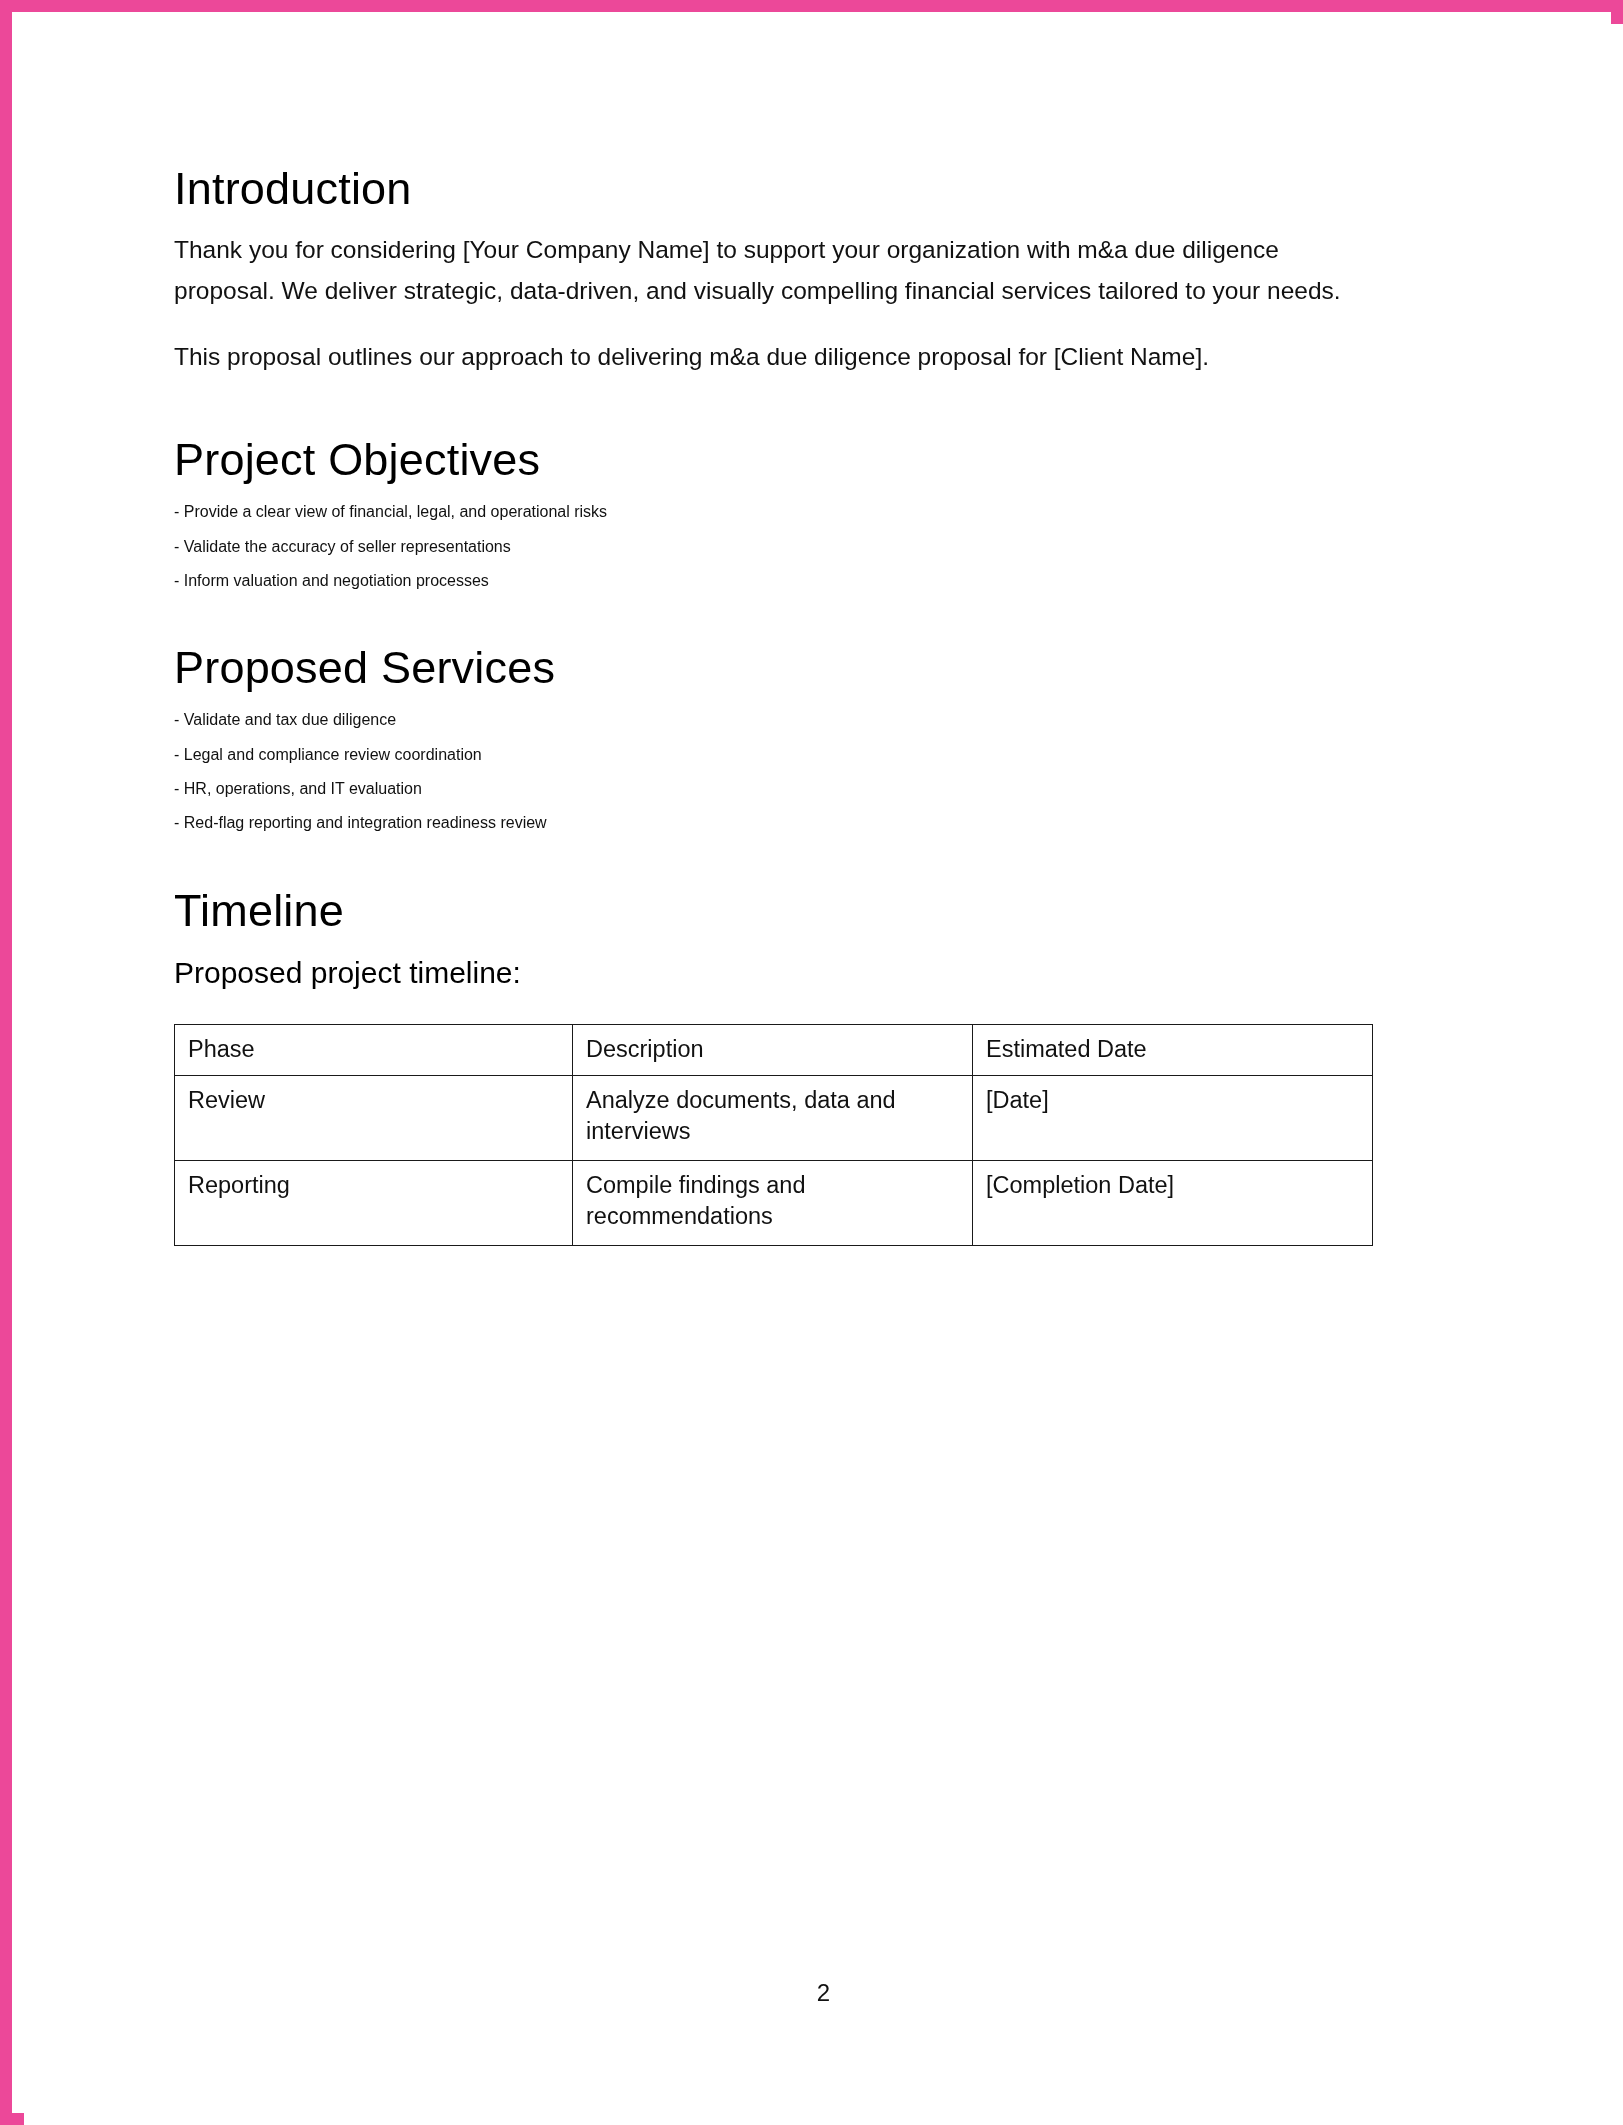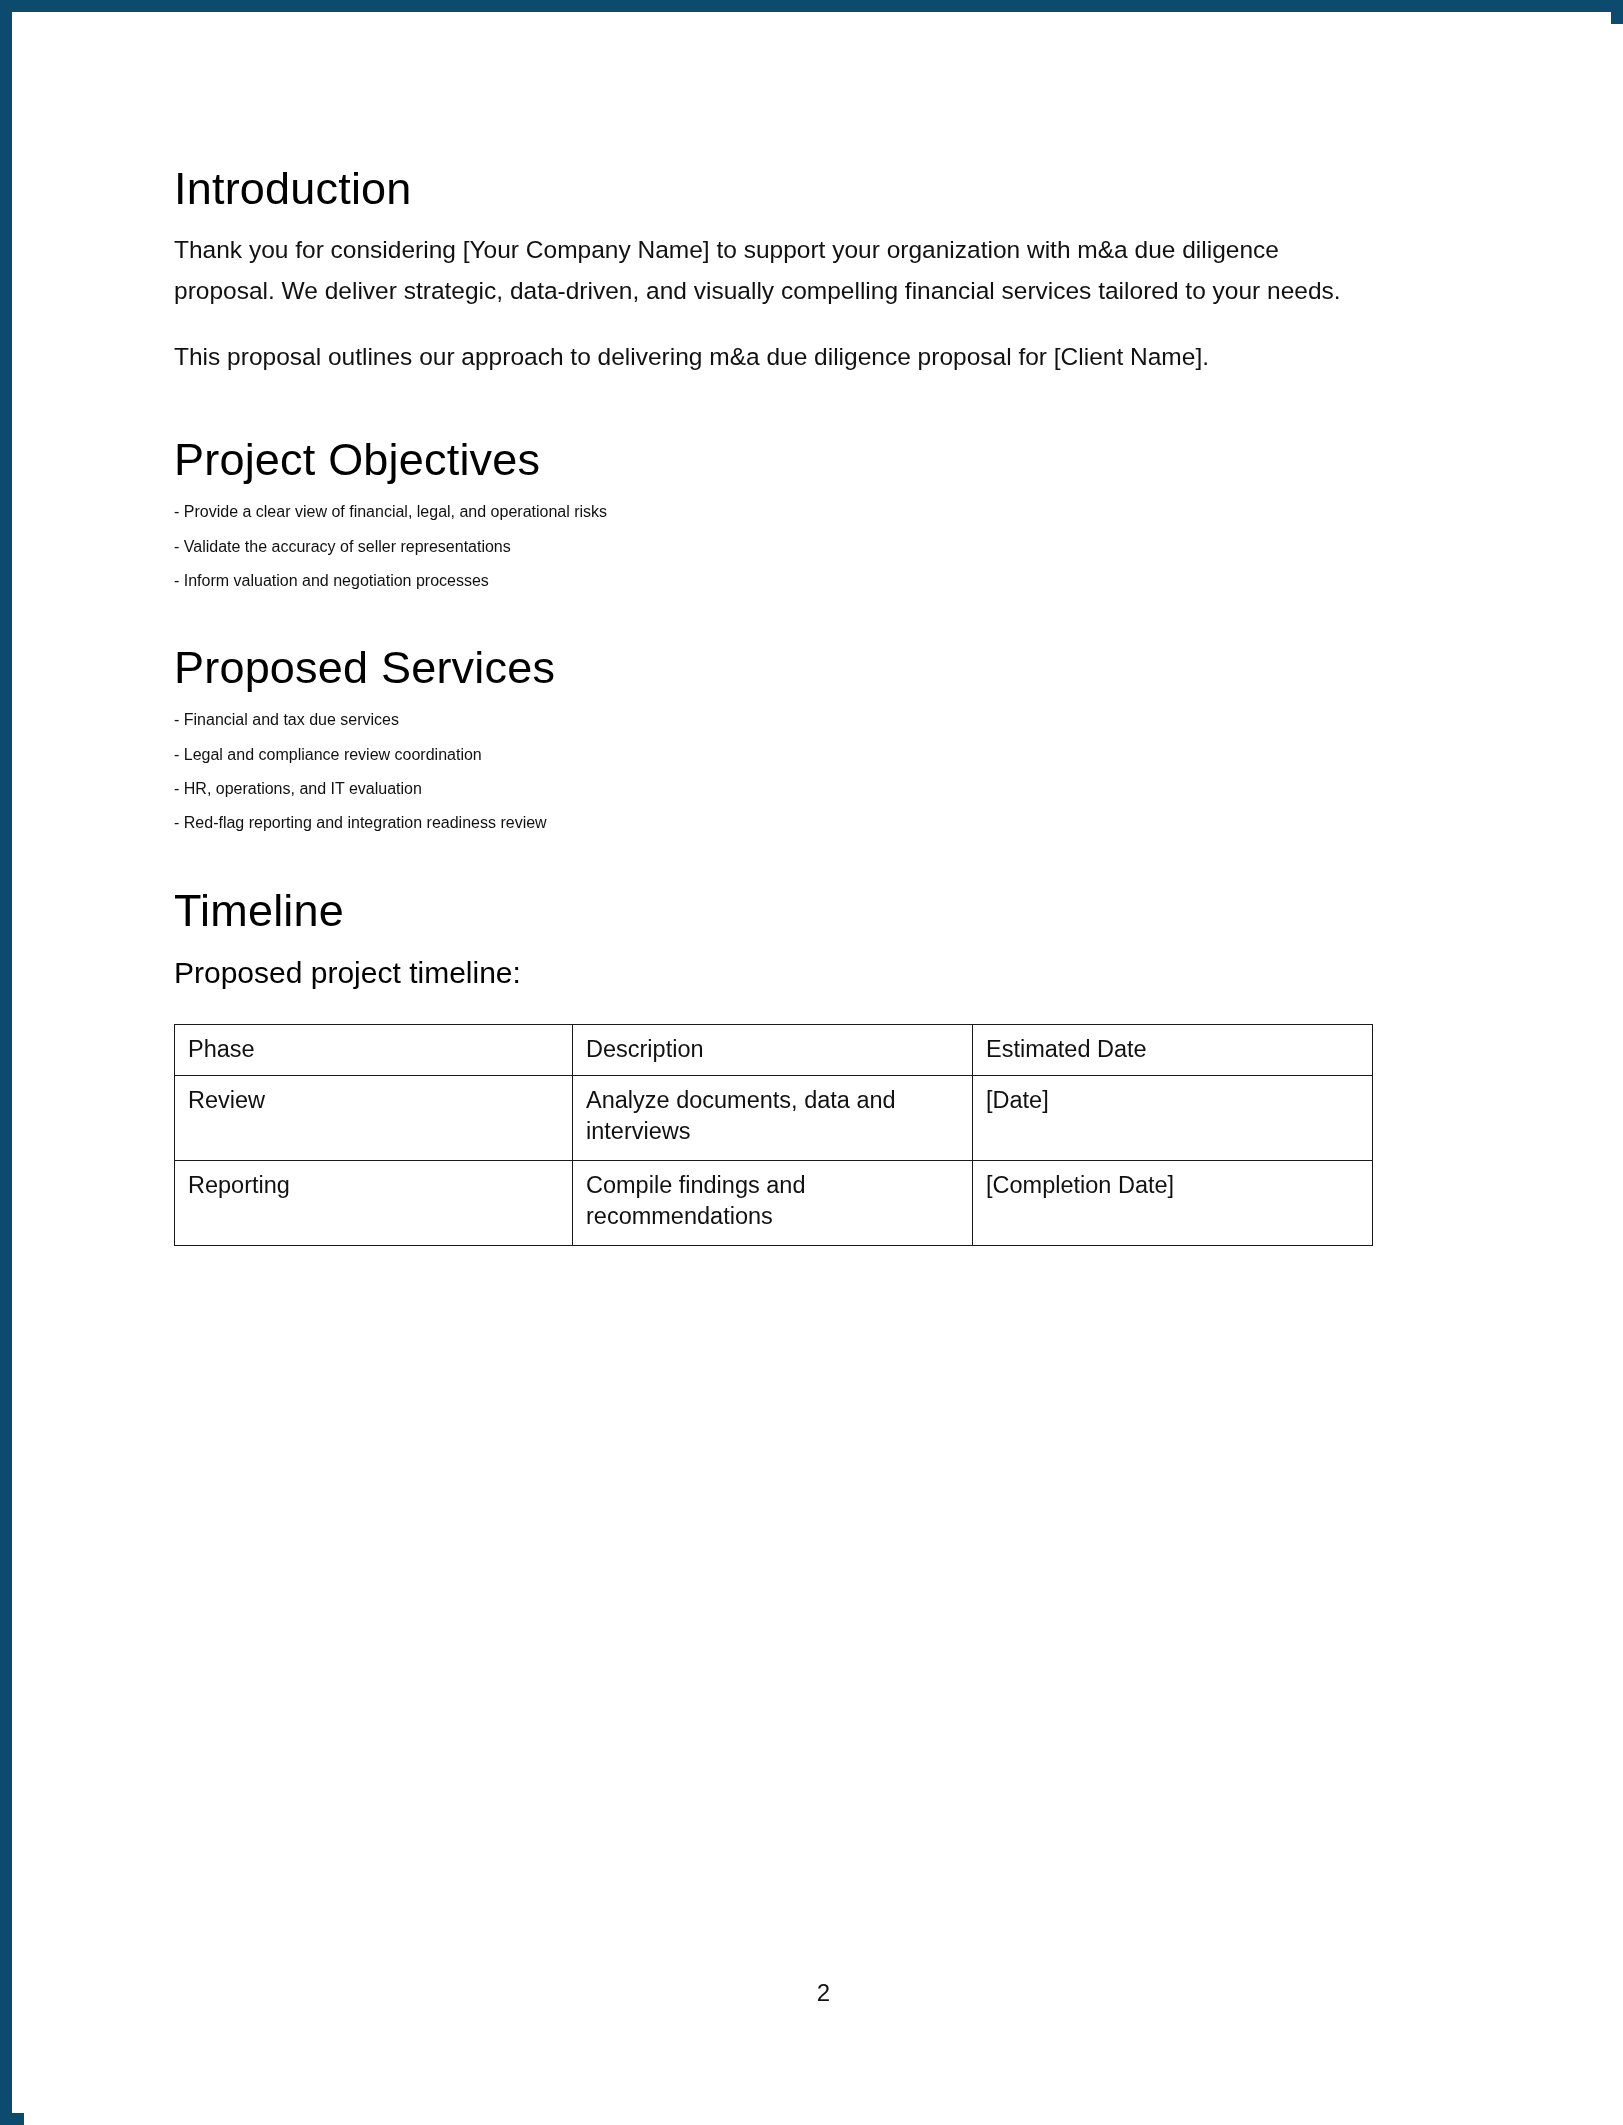--- a/index.html
+++ b/index.html
@@ -17,21 +17,21 @@
   }
 
   
   .page-frame {
     position: absolute;
     left: 0;
     top: 0;
     width: 1623px;
     height: 2125px;
     box-sizing: border-box;
-    border: 12px solid #0c4a6e;
+    border: 12px solid #ec4899;
     background: #ffffff;
   }
 
   .page-sheet {
     position: absolute;
     left: 12px;
     top: 12px;
     width: 1599px;
     height: 2101px;
     background: #ffffff;
@@ -155,21 +155,21 @@
         <ul class="bullets">
           <li>- Provide a clear view of financial, legal, and operational risks</li>
           <li>- Validate the accuracy of seller representations</li>
           <li>- Inform valuation and negotiation processes</li>
         </ul>
       </section>
 
       <section class="section-block">
         <h1 class="section-title">Proposed Services</h1>
         <ul class="bullets">
-          <li>- Financial and tax due services</li>
+          <li>- Validate and tax due diligence</li>
           <li>- Legal and compliance review coordination</li>
           <li>- HR, operations, and IT evaluation</li>
           <li>- Red-flag reporting and integration readiness review</li>
         </ul>
       </section>
 
 
       <section class="section-block">
         <h1 class="section-title">Timeline</h1>
         <p class="timeline-intro">Proposed project timeline:</p>

